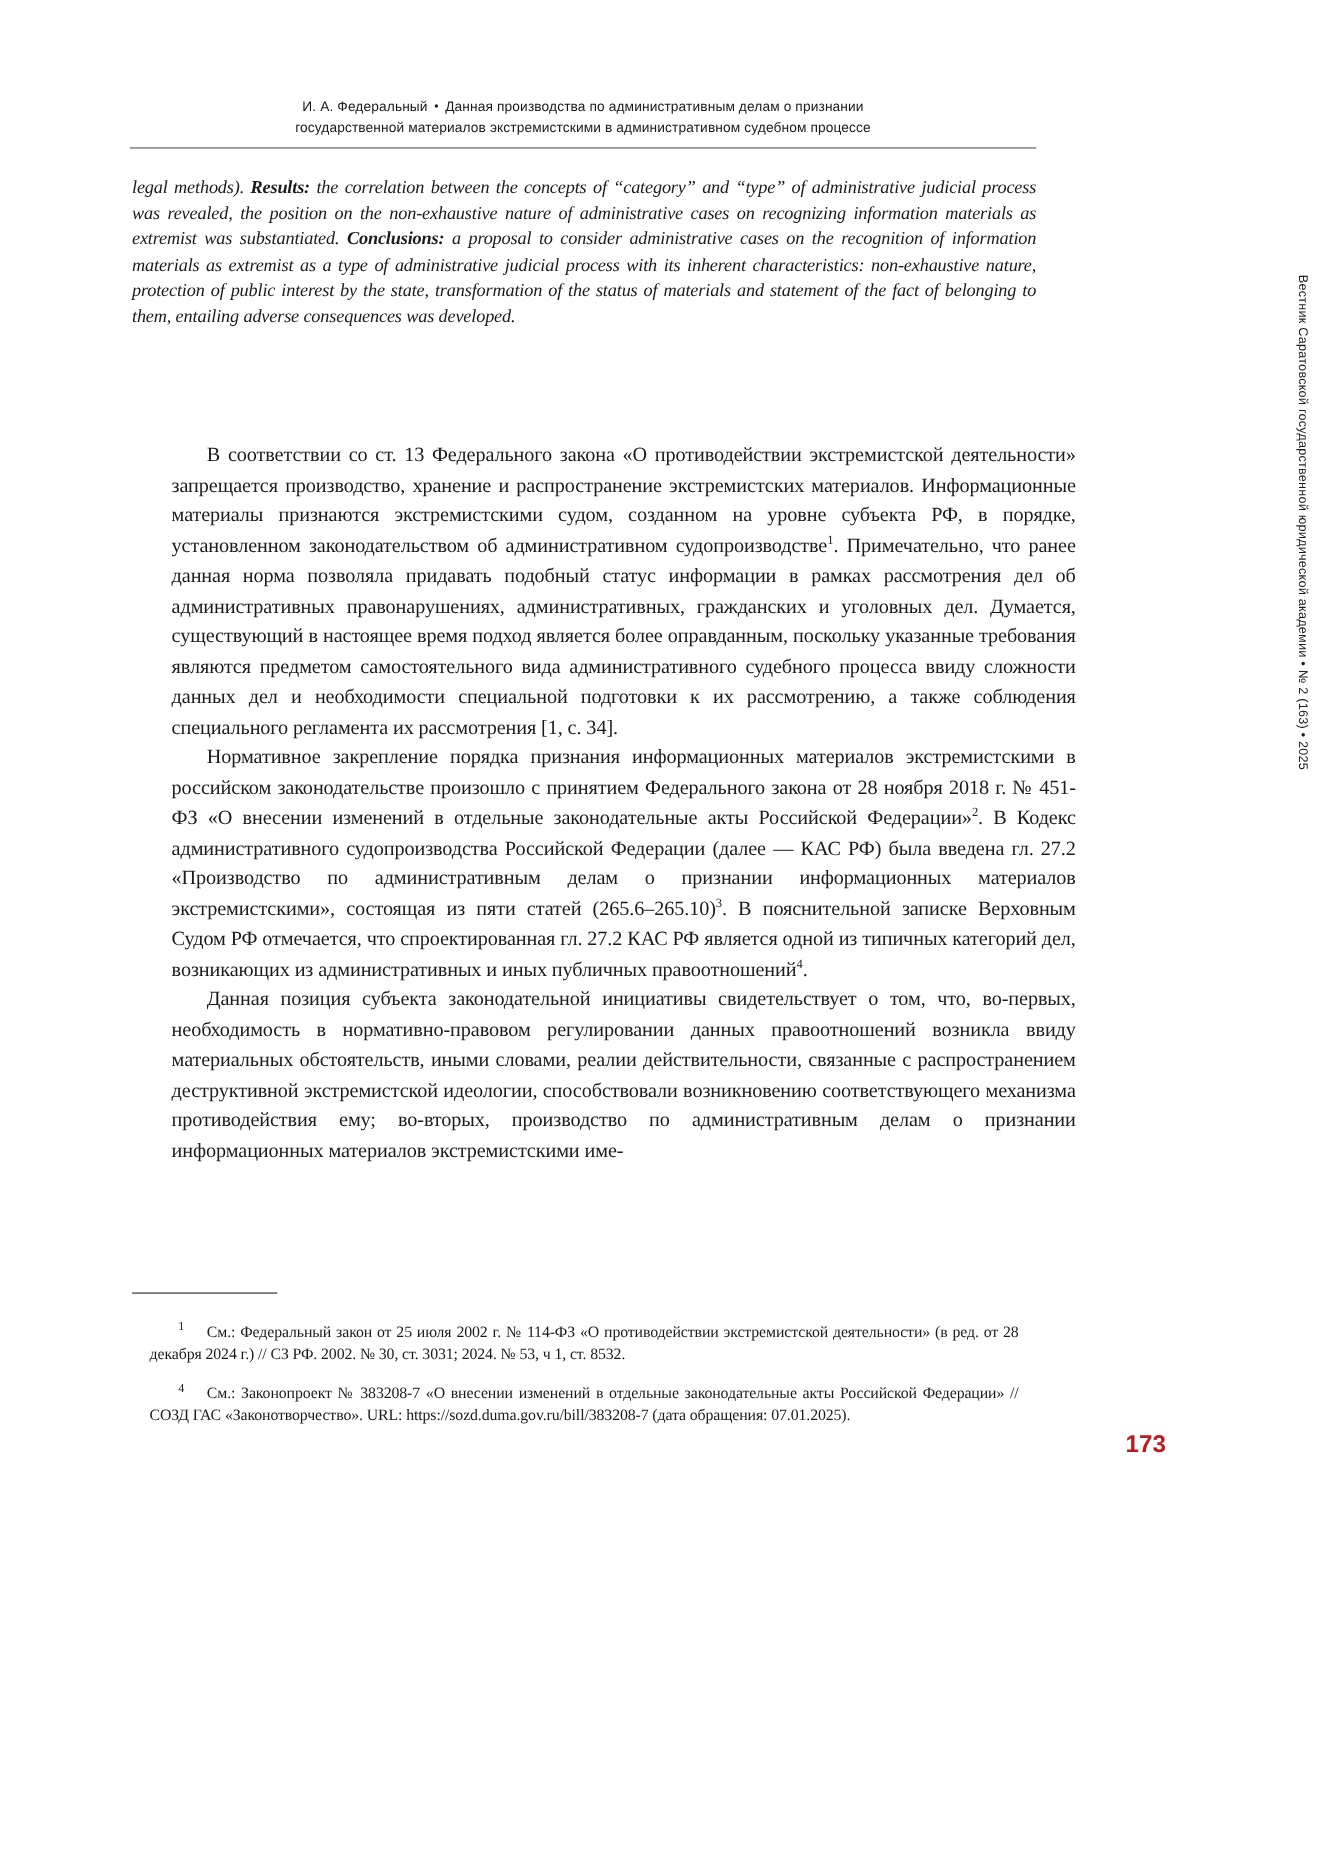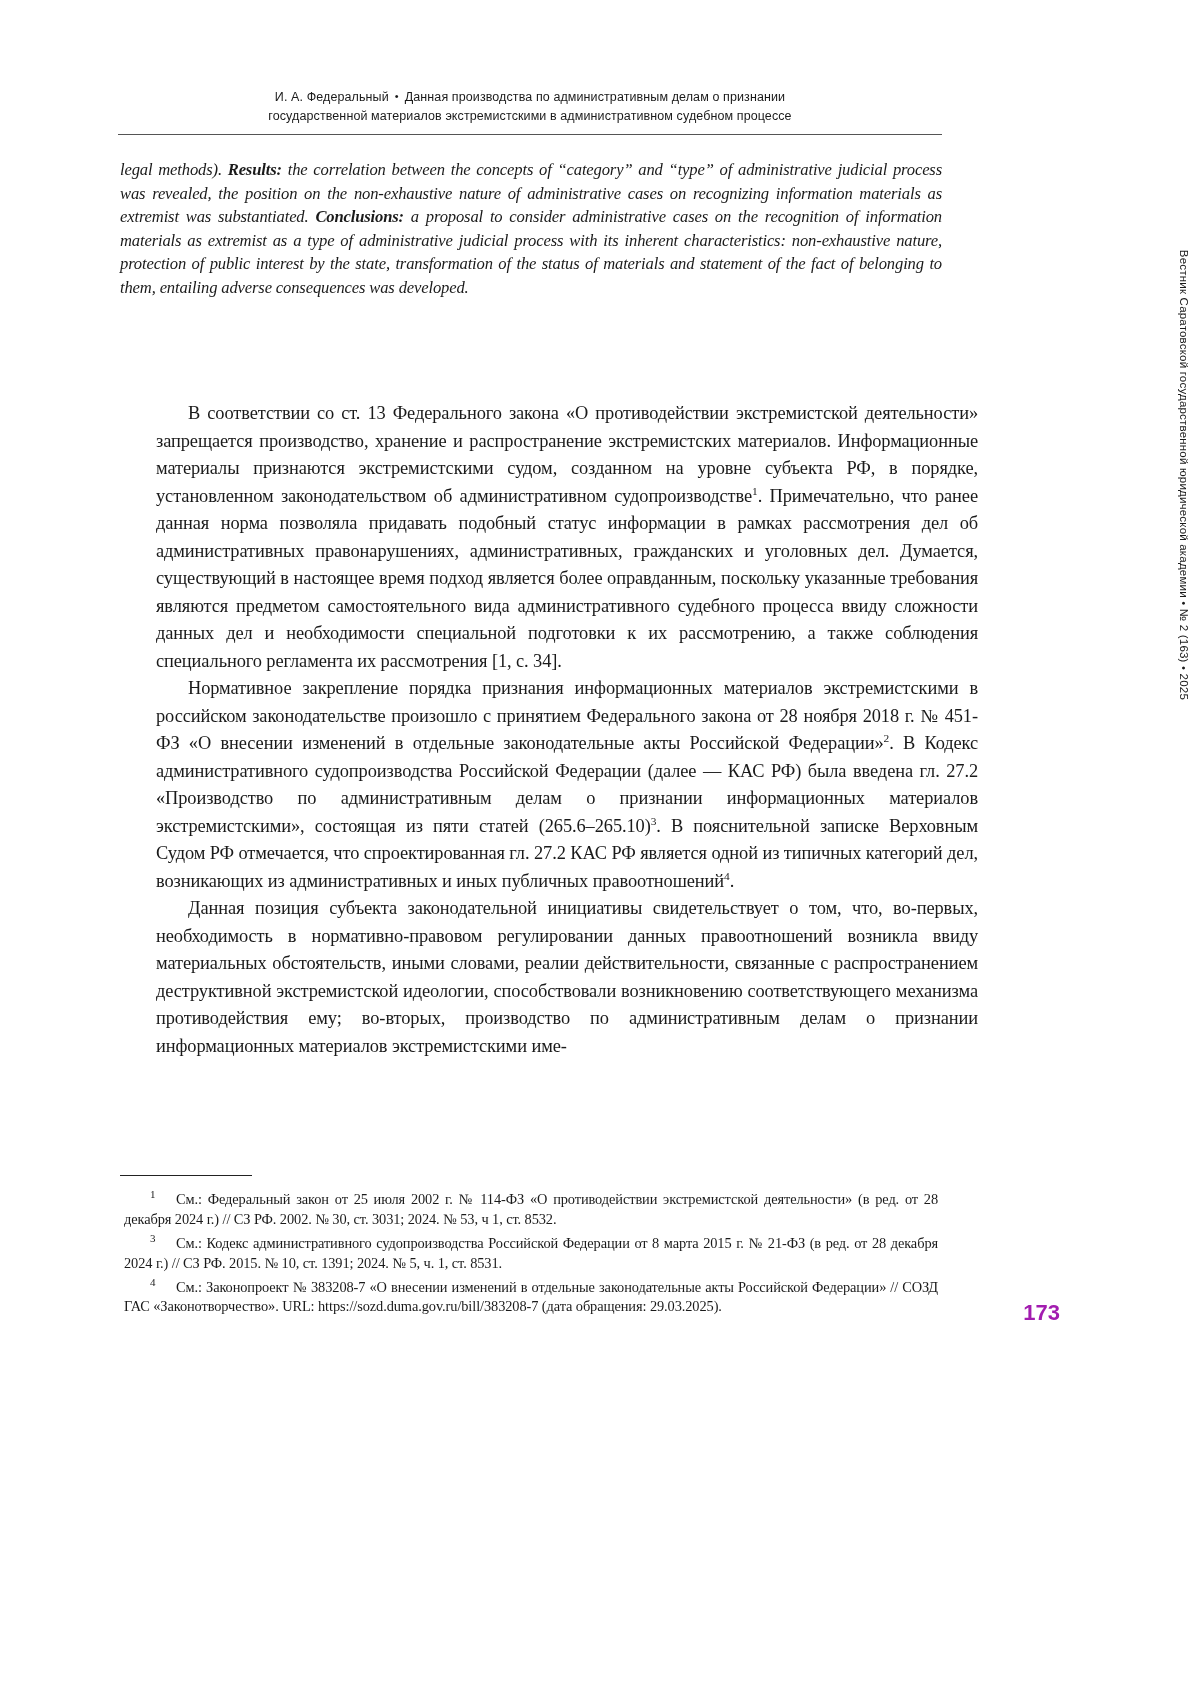--- a/index.html
+++ b/index.html
@@ -102,42 +102,42 @@
     position: absolute;
     left: 120px;
     top: 1186px;
     width: 822px;
     font-size: 14.4px;
     line-height: 1.38;
     text-align: justify;
     text-justify: inter-word;
     letter-spacing: -0.1px;
   }
-  .footnotes p { margin: 4px; }
+  .footnotes p { margin: 16px; }
   .footnotes .fn-num {
     display: inline-block;
     width: 26px;
     text-indent: 0;
     font-size: 11px;
     vertical-align: super;
     line-height: 0;
   }
   .footnotes p.fn { text-indent: 26px; }
 
   
   .page-number {
     position: absolute;
     left: 0;
     top: 1300px;
     width: 1060px;
     text-align: right;
     font-family: "Liberation Sans", sans-serif;
     font-size: 22px;
     font-weight: bold;
-    color: #a21caf;
+    color: #b91c1c;
   }
 
   
   .side-title {
     position: absolute;
     right: 22px;
     top: 700px;
     font-family: "Liberation Sans", sans-serif;
     font-size: 11.5px;
     color: #1a1a1a;
@@ -165,21 +165,20 @@
   <div class="body-text">
     <p><span>В соответствии со ст. 13 Федерального закона «О противодействии экстремистской деятельности» запрещается производство, хранение и распространение экстремистских материалов. Информационные материалы признаются экстремистскими судом, созданном на уровне субъекта РФ, в порядке, установленном законодательством об административном судопроизводстве</span><sup>1</sup><span>. Примечательно, что ранее данная норма позволяла придавать подобный статус информации в рамках рассмотрения дел об административных правонарушениях, административных, гражданских и уголовных дел. Думается, существующий в настоящее время подход является более оправданным, поскольку указанные требования являются предметом самостоятельного вида административного судебного процесса ввиду сложности данных дел и необходимости специальной подготовки к их рассмотрению, а также соблюдения специального регламента их рассмотрения [1, с. 34].</span></p>
     <p><span>Нормативное закрепление порядка признания информационных материалов экстремистскими в российском законодательстве произошло с принятием Федерального закона от 28 ноября 2018 г. № 451-ФЗ «О внесении изменений в отдельные законодательные акты Российской Федерации»</span><sup>2</sup><span>. В Кодекс административного судопроизводства Российской Федерации (далее — КАС РФ) была введена гл. 27.2 «Производство по административным делам о признании информационных материалов экстремистскими», состоящая из пяти статей (265.6–265.10)</span><sup>3</sup><span>. В пояснительной записке Верховным Судом РФ отмечается, что спроектированная гл. 27.2 КАС РФ является одной из типичных категорий дел, возникающих из административных и иных публичных правоотношений</span><sup>4</sup><span>.</span></p>
     <p><span>Данная позиция субъекта законодательной инициативы свидетельствует о том, что, во-первых, необходимость в нормативно-правовом регулировании данных правоотношений возникла ввиду материальных обстоятельств, иными словами, реалии действительности, связанные с распространением деструктивной экстремистской идеологии, способствовали возникновению соответствующего механизма противодействия ему; во-вторых, производство по административным делам о признании информационных материалов экстремистскими име-</span></p>
   </div>
 
   <div class="fn-rule"></div>
 
   <div class="footnotes">
     <p class="fn"><span class="fn-num">1</span><span>См.: Федеральный закон от 25 июля 2002 г. № 114-ФЗ «О противодействии экстремистской деятельности» (в ред. от 28 декабря 2024 г.) // СЗ РФ. 2002. № 30, ст. 3031; 2024. № 53, ч 1, ст. 8532.</span></p>
-    <p class="fn"><span class="fn-num">3</span><span>См.: Кодекс административного судопроизводства Российской Федерации от 8 марта 2015 г. № 21-ФЗ (в ред. от 28 декабря 2024 г.) // СЗ РФ. 2015. № 10, ст. 1391; 2024. № 5, ч. 1, ст. 8531.</span></p>
-    <p class="fn"><span class="fn-num">4</span><span>См.: Законопроект № 383208-7 «О внесении изменений в отдельные законодательные акты Российской Федерации» // СОЗД ГАС «Законотворчество». URL: https://sozd.duma.gov.ru/bill/383208-7 (дата обращения: 29.03.2025).</span></p>
+    <p class="fn"><span class="fn-num">4</span><span>См.: Законопроект № 383208-7 «О внесении изменений в отдельные законодательные акты Российской Федерации» // СОЗД ГАС «Законотворчество». URL: https://sozd.duma.gov.ru/bill/383208-7 (дата обращения: 07.01.2025).</span></p>
   </div>
 
   <div class="page-number">173</div>
 
   <div class="side-title">Вестник Саратовской государственной юридической академии • № 2 (163) • 2025</div>
 
 </div>
 
 </body></html>

